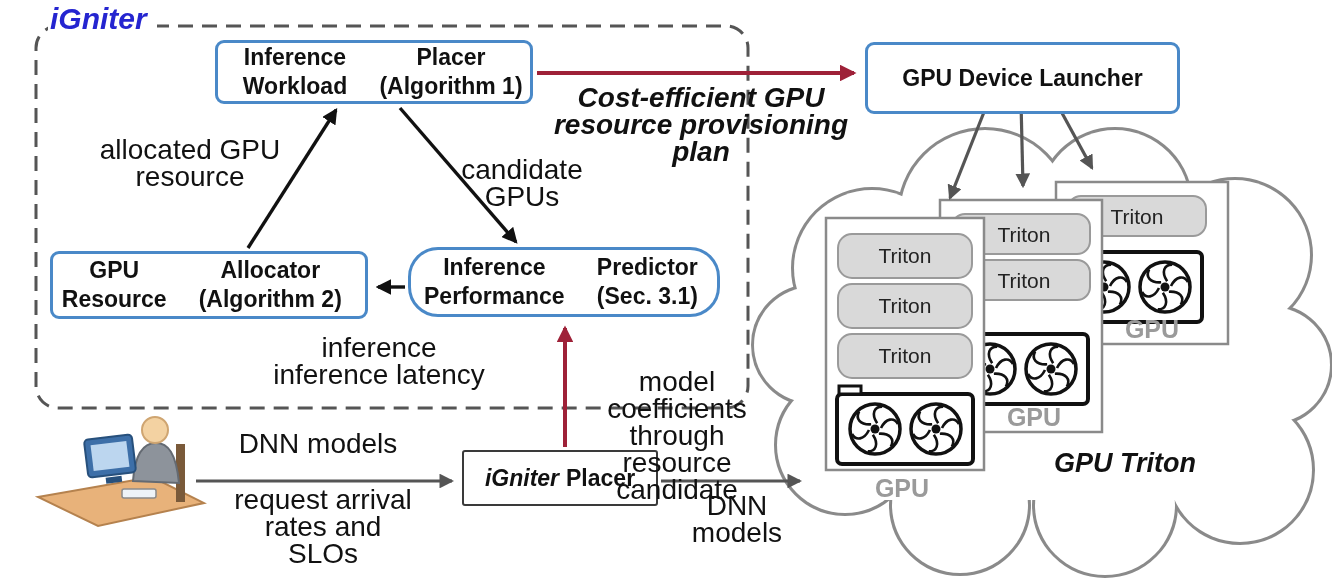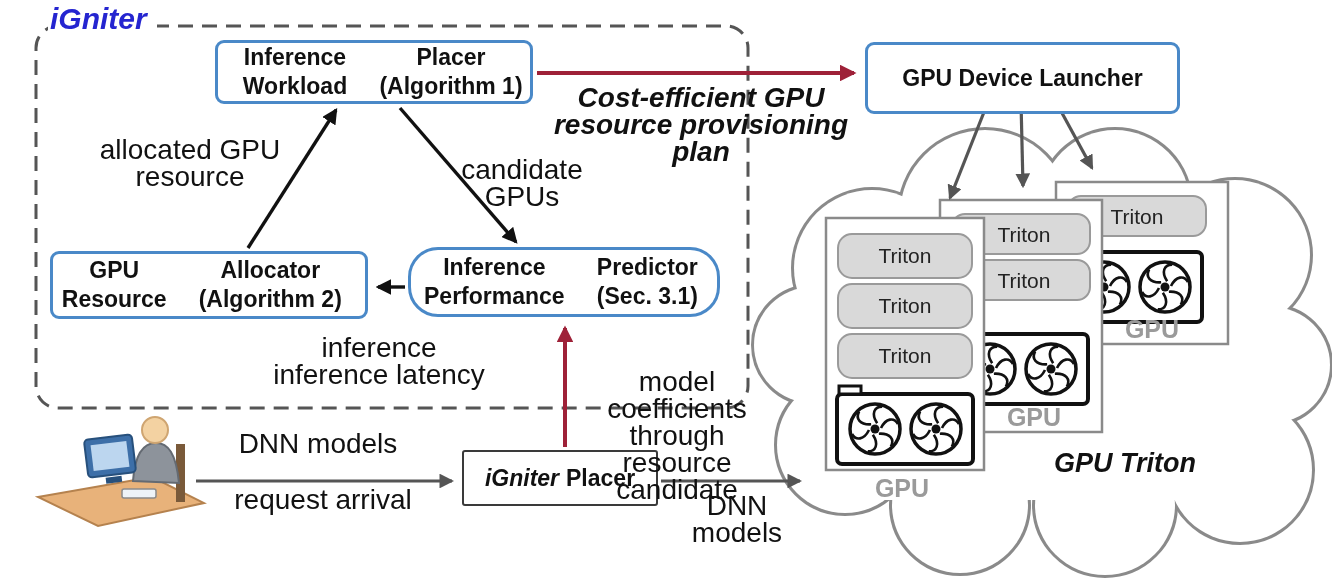--- a/index.html
+++ b/index.html
@@ -210,19 +210,20 @@
   <div>through resource</div>
   <div>candidate</div>
 </div>
 
 <div class="lbl" style="left:238px; top:430px; width:160px;">
   <div>DNN models</div>
 </div>
 
 <div class="lbl" style="left:228px; top:486px; width:190px;">
   <div>request arrival</div>
+  <div>rates and SLOs</div>
 </div>
 
 <div class="lbl" style="left:662px; top:492px; width:150px;">
   <div>DNN models</div>
 </div>
 
 <div class="cluster-lbl" style="left:1015px; top:448px; width:220px;">GPU Triton</div>
 
 </body></html>

